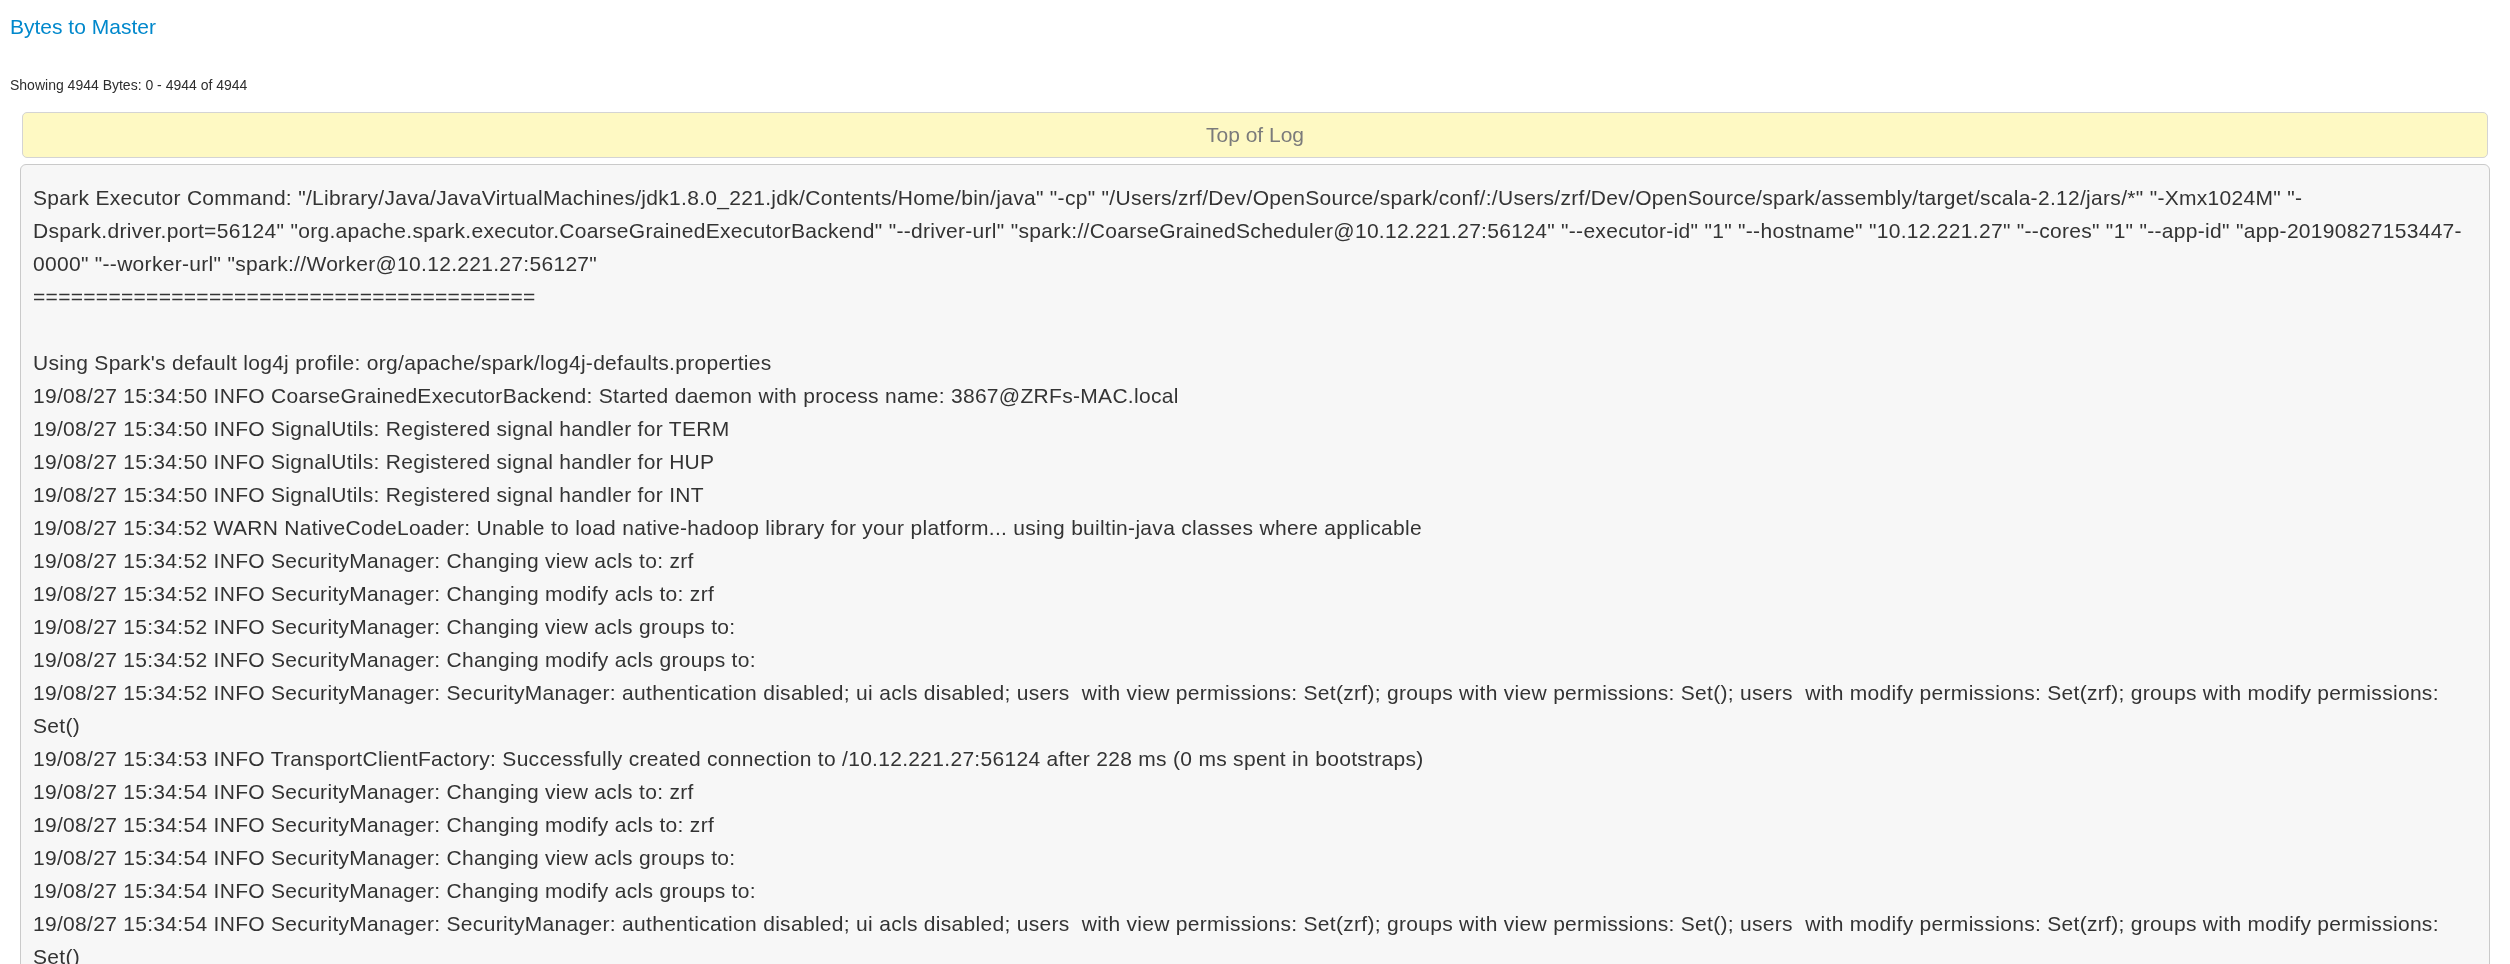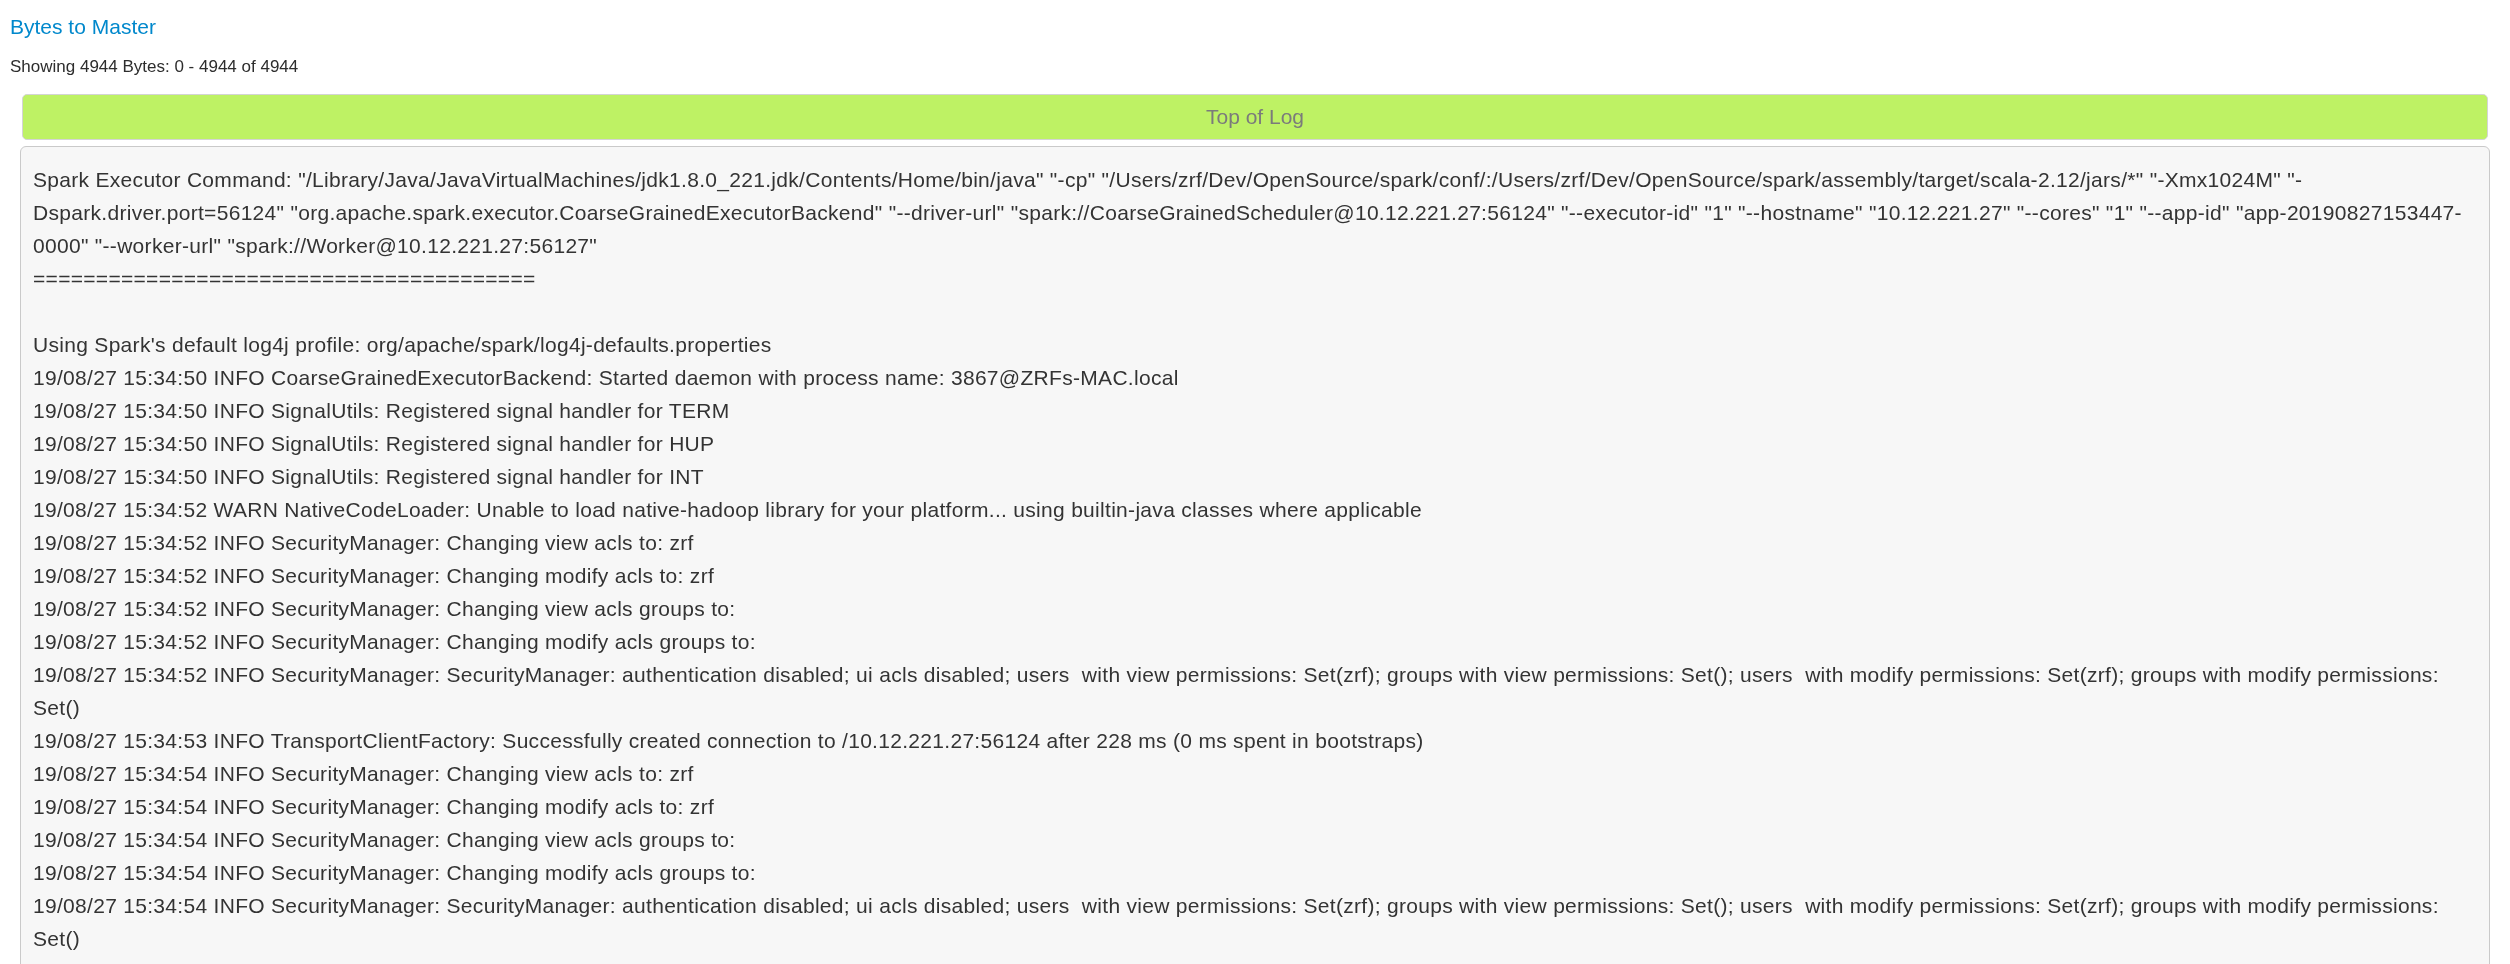--- a/index.html
+++ b/index.html
@@ -20,30 +20,30 @@
   }
   .back-link {
     display: inline-block;
     font-size: 21px;
     line-height: 26px;
     color: #0088cc;
     text-decoration: none;
     cursor: pointer;
   }
   .byte-info {
-    margin-top: 14px;
-    font-size: 17px;
+    margin-top: 32px;
+    font-size: 14px;
     line-height: 26px;
     color: #2d2d2d;
   }
   .top-of-log-bar {
     margin: 14px 12px 0 12px;
     height: 46px;
     line-height: 44px;
-    background: #bef264;
+    background: #fef9c3;
     border: 1px solid #d4d4d4;
     border-radius: 5px;
     text-align: center;
     font-size: 21px;
     color: #7b7b7b;
     cursor: pointer;
   }
   .log-box {
     margin: 6px 10px 0 10px;
     padding: 16px 12px;

